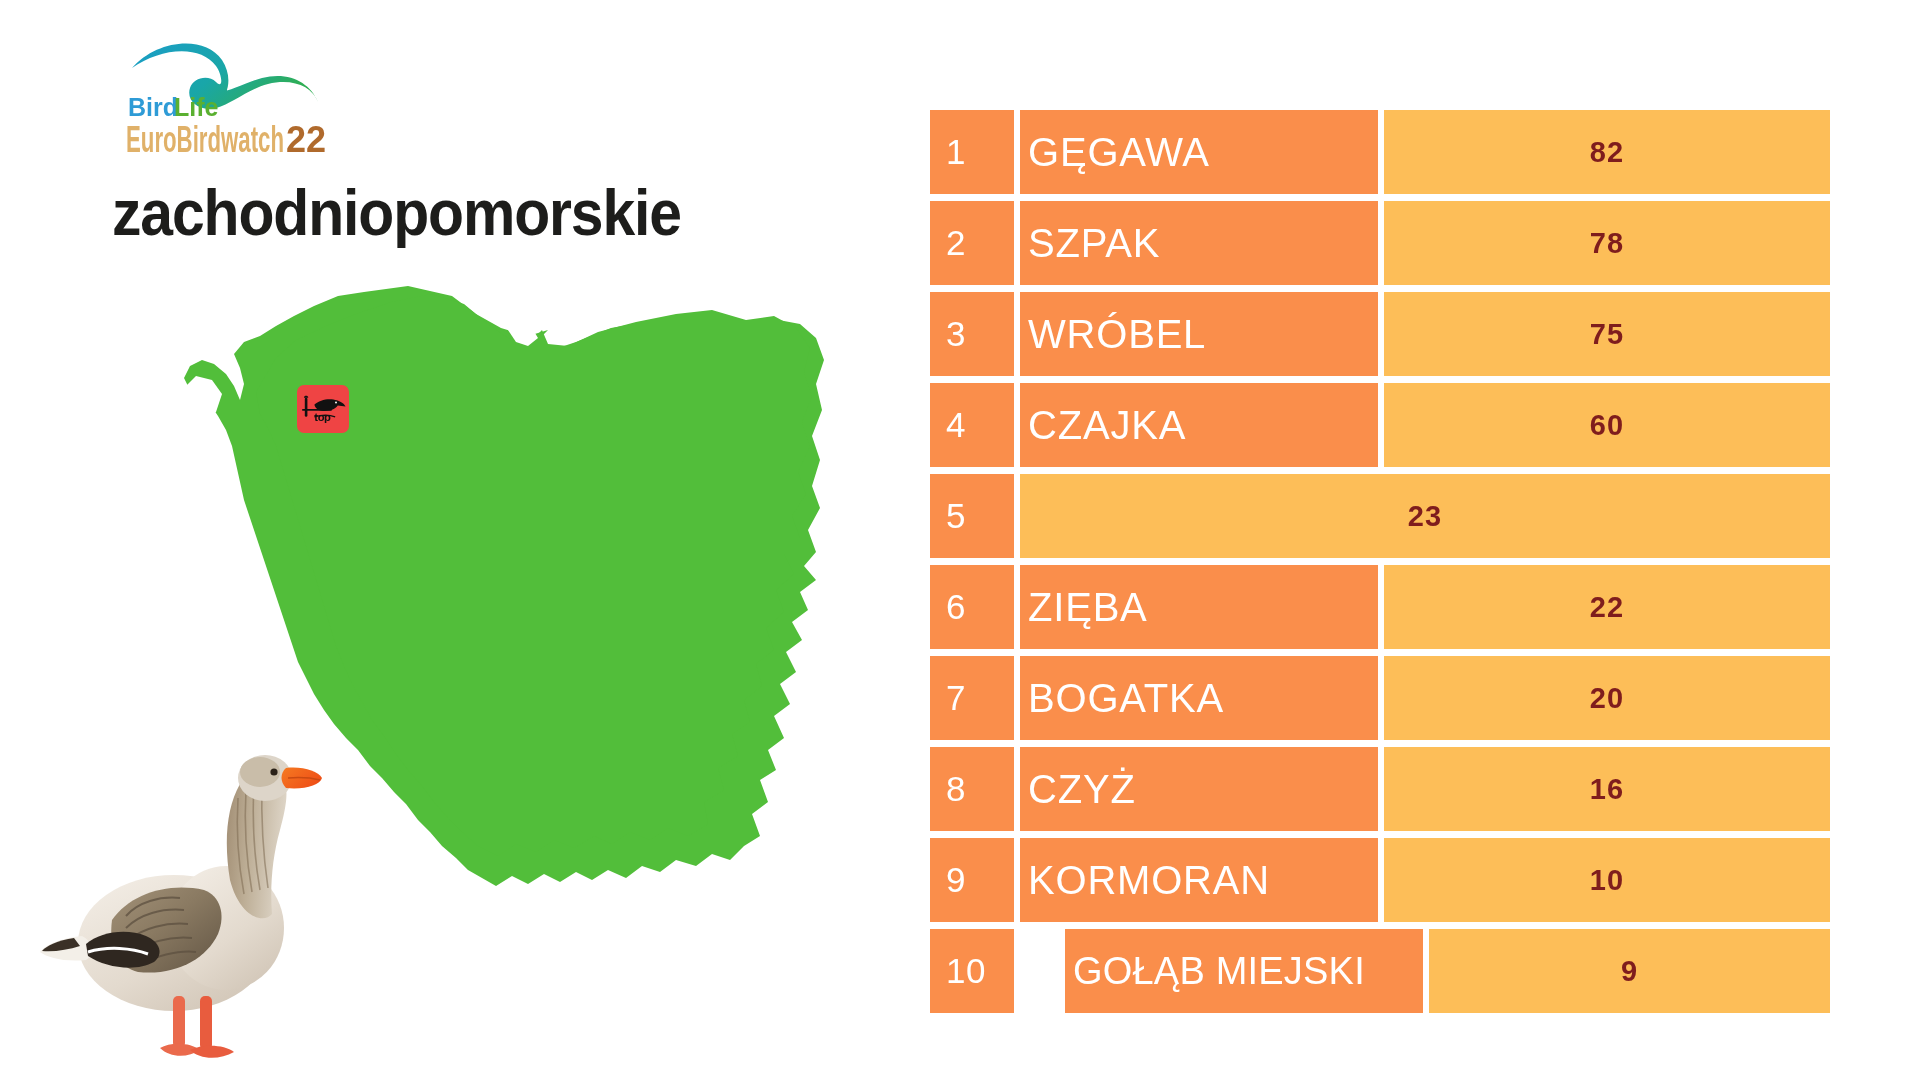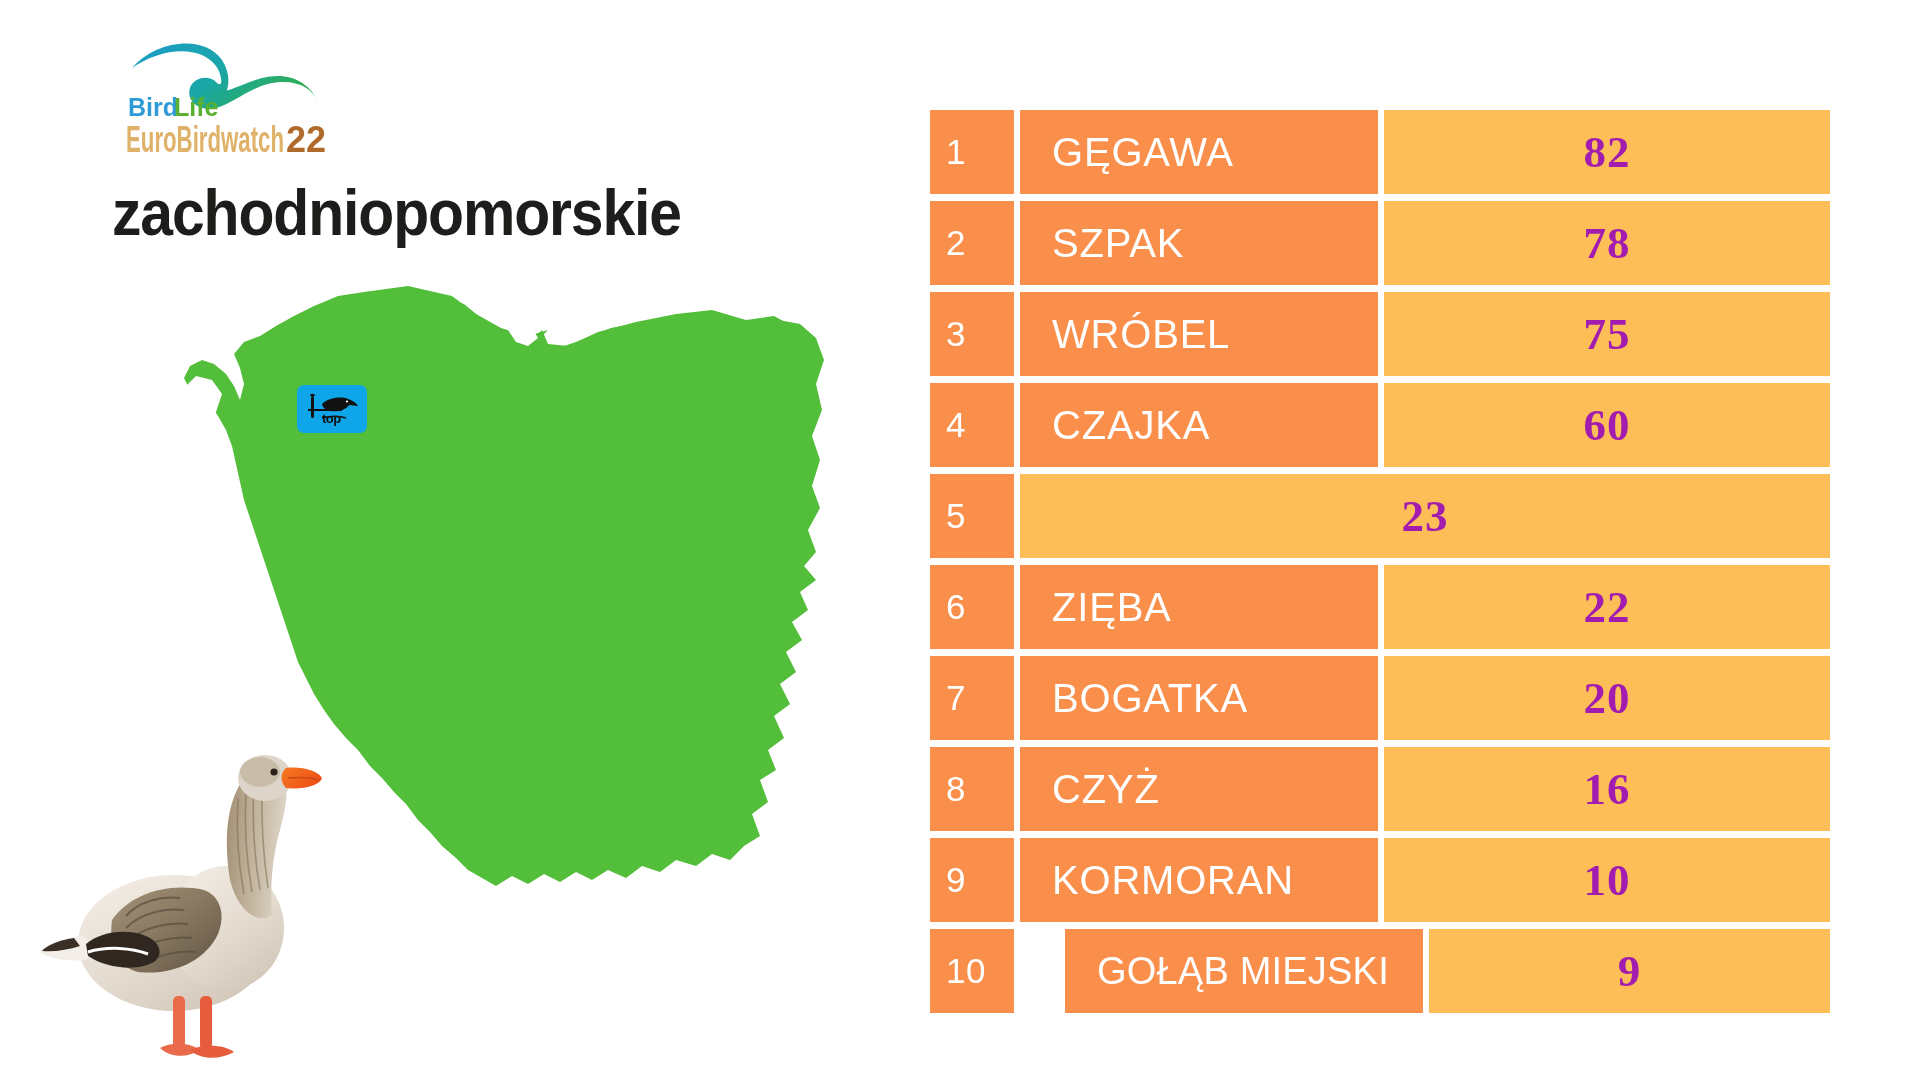--- a/index.html
+++ b/index.html
@@ -31,22 +31,22 @@
     white-space:nowrap;
   }
 
   
   #map-wrap { position:absolute; left:140px; top:280px; width:700px; height:650px; }
   #map-wrap svg { display:block; width:700px; height:650px; }
 
   
   #otop-badge {
     position:absolute; left:281px; top:385px;
-    width:70px; height:48px;
-    background:#0ea5e9;
+    width:52px; height:48px;
+    background:#ef4444;
     border-radius:7px;
     display:flex; align-items:center; justify-content:center;
   }
   #otop-badge svg { display:block; width:60px; height:38px; }
 
   
   #goose { position:absolute; left:18px; top:738px; width:300px; height:345px; }
   #goose svg { display:block; width:300px; height:345px; }
 
   
@@ -65,36 +65,35 @@
     padding-left:16px;
     color:#ffffff;
     font-size:35px;
     font-weight:400;
     letter-spacing:0.5px;
   }
   .cell-name {
     flex:0 0 358px;
     background:#fa8e4b;
     display:flex; align-items:center;
-    padding-left:32px;
+    padding-left:8px;
     color:#ffffff;
     font-size:40px;
     font-weight:400;
     letter-spacing:0.8px;
     white-space:nowrap;
   }
   .cell-value {
     flex:1 1 auto;
     background:#fdbe58;
     display:flex; align-items:center; justify-content:center;
-    color:#a21caf;
-    font-size:45px;
+    color:#7f1d1d;
+    font-size:29px;
     font-weight:bold;
     letter-spacing:1px;
-    font-family:Liberation Serif, serif;
   }
   
   .table-row:last-child .cell-name { font-size:38px; letter-spacing:0.2px;margin-left:45px; }
 </style>
 </head>
 <body>
 
 <div id="left-panel">
 
   <div id="logo">

